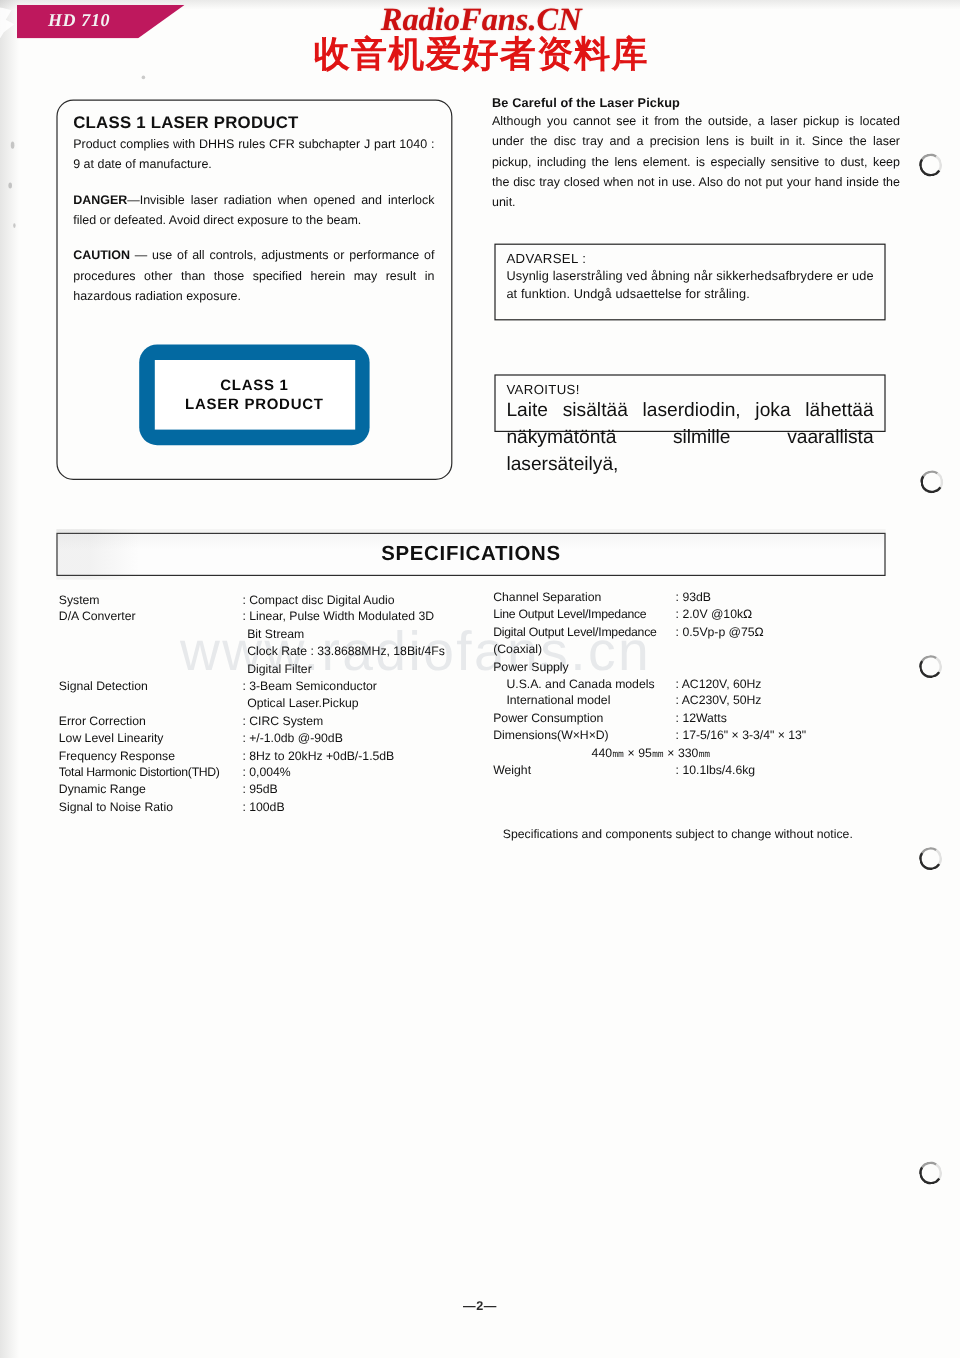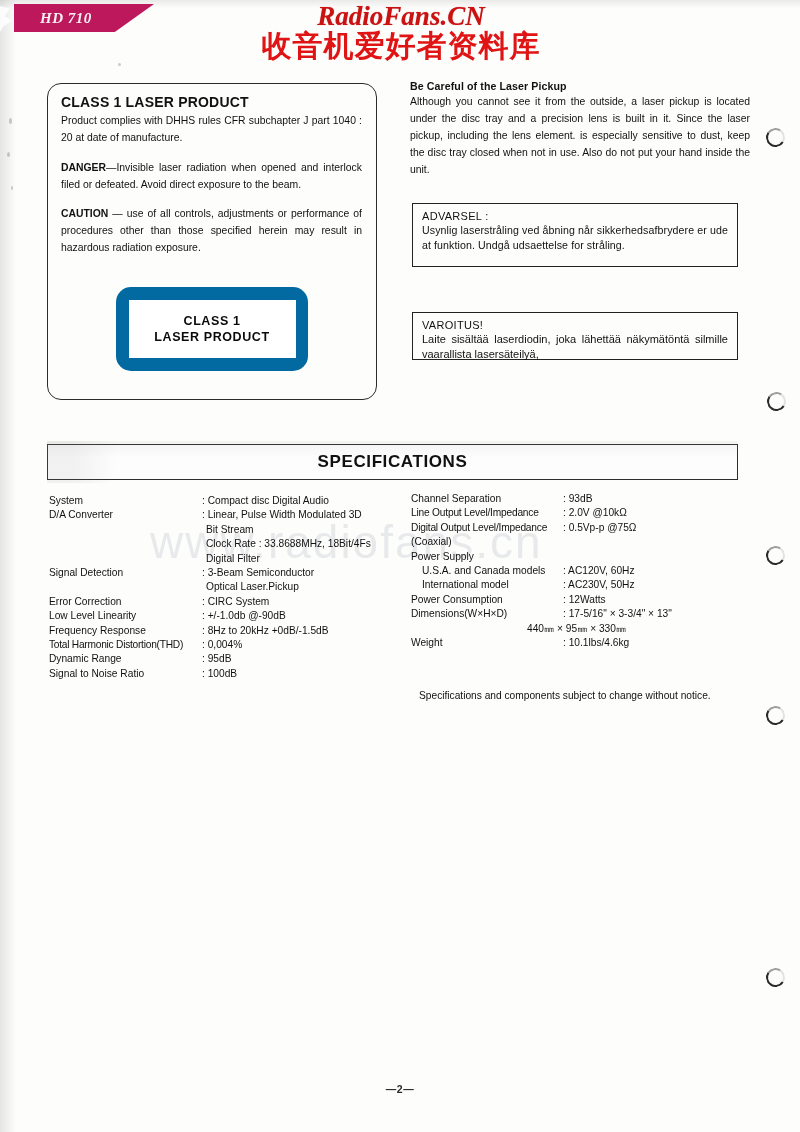--- a/index.html
+++ b/index.html
@@ -207,21 +207,21 @@
     margin: 0 0 1px 0;
     letter-spacing: .3px;
   }
   .warn-body {
     font-size: 10.6px;
     line-height: 1.45;
     margin: 0;
     text-align: justify;
   }
   #advarsel-box .warn-body { letter-spacing: .1px; }
-  #varoitus-box .warn-body { font-size: 11px; line-height: 1.4; }
+  #varoitus-box .warn-body { font-size: 16px; line-height: 1.4; }
 
   
   #spec-banner {
     position: absolute;
     left: 47px;
     top: 444px;
     width: 691px;
     height: 36px;
     border: 1.3px solid #2e2e2e;
     box-sizing: border-box;
@@ -272,21 +272,21 @@
   #spec-col-left .spec-row.tight .spec-label { width: 153px; letter-spacing: -0.25px; }
   
   .spec-cont {
     margin-left: 157px;
     margin-bottom: 4.2px;
     white-space: nowrap;
   }
   
   #spec-col-right .spec-label { width: 152px; }
   #spec-col-right .spec-row.tight .spec-label { width: 152px; letter-spacing: -0.2px; }
-  #spec-col-right .spec-cont { margin-left: 116px; }
+  #spec-col-right .spec-cont { margin-left: 82px; }
   .spec-sub .spec-label {
     padding-left: 11px;
     box-sizing: border-box;
   }
   .spec-plain {
     margin-bottom: 4.2px;
     white-space: nowrap;
   }
 
   
@@ -350,21 +350,21 @@
   <div id="watermark-header">
     <div class="wm-latin">RadioFans.CN</div>
     <div class="wm-cjk">收音机爱好者资料库</div>
   </div>
 
   <div class="url-watermark" id="url-wm-1">www.radiofans.cn</div>
 
   <div id="laser-box">
     <div class="lb-inner">
       <div class="lb-heading">CLASS 1 LASER PRODUCT</div>
-      <p class="lb-para">Product complies with DHHS rules CFR subchapter J part 1040 : 20 at date of manufacture.</p>
+      <p class="lb-para">Product complies with DHHS rules CFR subchapter J part 1040 : 9 at date of manufacture.</p>
       <p class="lb-para"><span class="lead">DANGER</span><span>—Invisible laser radiation when opened and interlock filed or defeated. Avoid direct exposure to the beam.</span></p>
       <p class="lb-para"><span class="lead">CAUTION</span><span> — use of all controls, adjustments or performance of procedures other than those specified herein may result in hazardous radiation exposure.</span></p>
     </div>
 
     <div id="class1-plate">
       <div class="plate-face">
         <div class="plate-line">CLASS 1</div>
         <div class="plate-line">LASER PRODUCT</div>
       </div>
     </div>

